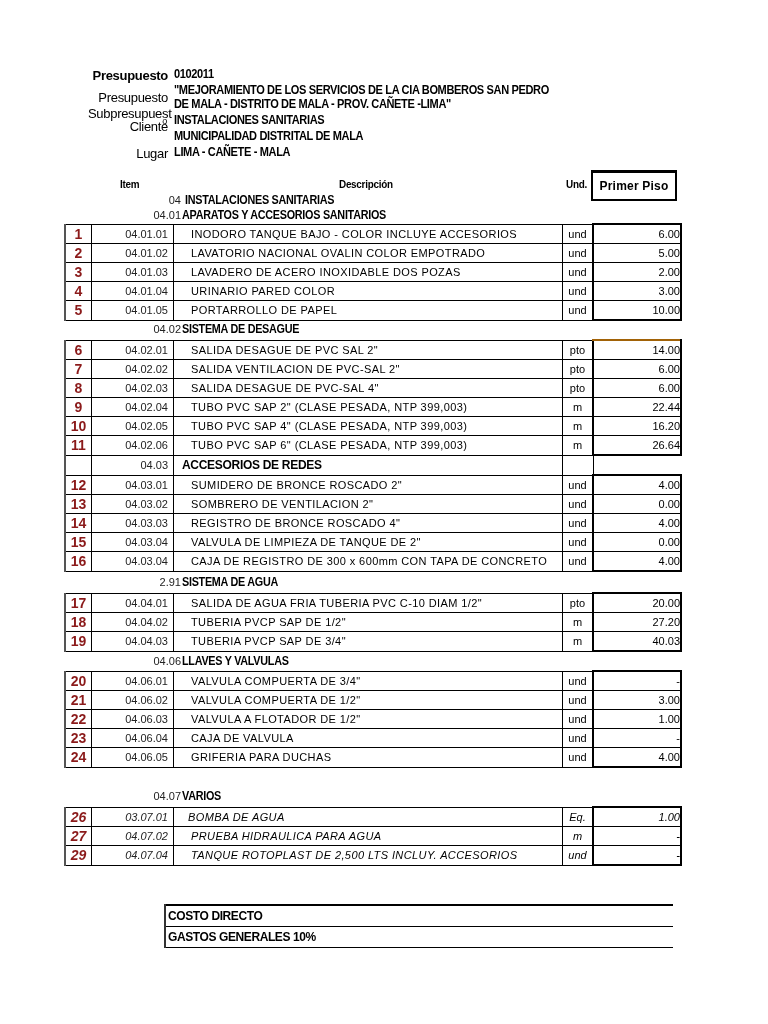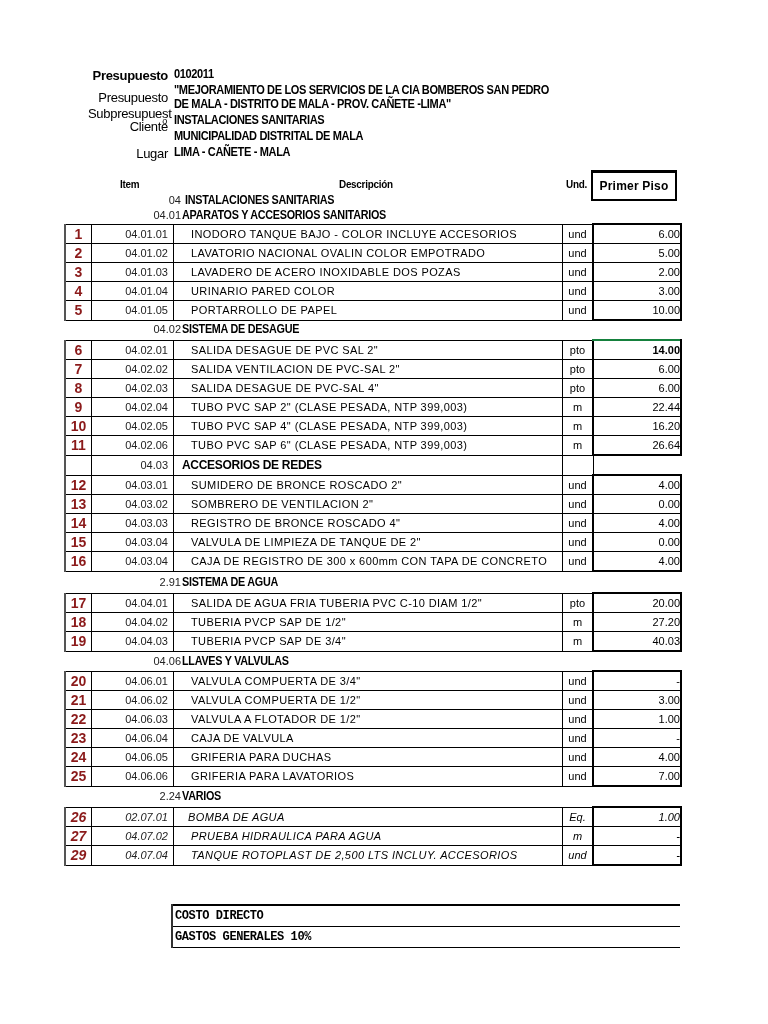--- a/index.html
+++ b/index.html
@@ -19,21 +19,21 @@
   .tbl td { border:1px solid #000; height:18px; padding:0; font-size:11px; line-height:18px; white-space:nowrap; overflow:hidden; }
   .tbl td.num { width:25px; color:#8b1a1a; font-weight:bold; font-size:14px; text-align:center; border-left:2px solid #555; }
   .tbl td.cod { width:82px; text-align:right; padding-right:5px; box-sizing:border-box; color:#222; }
   .tbl td.desc { width:389px; padding-left:17px; box-sizing:border-box; letter-spacing:0.4px; }
   .tbl td.und { width:29px; text-align:center; }
   .tbl td.qty { width:86px; text-align:right; border-left:2px solid #000; border-right:2px solid #000; }
   .tbl tr:first-child td.qty { border-top:2px solid #000; }
   .tbl tr:last-child td.qty { border-bottom:2px solid #000; }
   .tbl tr.subhead td.qty { border:none; border-left:1px solid #000; }
   .tbl tr.subhead td.desc { font-weight:bold; padding-left:8px; font-size:12px; letter-spacing:-0.3px; }
-  .cost { position:absolute; left:171px; width:509px; box-sizing:border-box; border-left:2px solid #333;font-family:Liberation Mono, monospace; }
+  .cost { position:absolute; left:164px; width:509px; box-sizing:border-box; border-left:2px solid #333; }
   .cost .row { height:20px; line-height:20px; font-size:12px; font-weight:bold; padding-left:2px; border-bottom:1px solid #000; letter-spacing:-0.4px; }
   .cost .row:first-child { border-top:2px solid #000; }
 </style>
 </head>
 <body>
 
 <div class="hdr-label bold" style="top:68px;">Presupuesto</div>
 <div class="hdr-val" style="top:67px;">0102011</div>
 
 <div class="hdr-label" style="top:90px;">Presupuesto</div>
@@ -108,21 +108,21 @@
   <span class="code">04.02</span>
   <span class="title" style="left:101px;">SISTEMA DE DESAGUE</span>
 </div>
 <table class="tbl" style="top:339px;">
   <tbody>
       <tr>
         <td class="num">6</td>
         <td class="cod">04.02.01</td>
         <td class="desc">SALIDA DESAGUE DE PVC SAL 2"</td>
         <td class="und">pto</td>
-        <td class="qty" style="border-top:2px solid #15803d;font-weight:bold;">14.00</td>
+        <td class="qty" style="border-top:2px solid #a16207;">14.00</td>
       </tr>
   <tr>
         <td class="num">7</td>
         <td class="cod">04.02.02</td>
         <td class="desc">SALIDA VENTILACION DE PVC-SAL 2"</td>
         <td class="und">pto</td>
         <td class="qty">6.00</td>
       </tr>
   <tr>
         <td class="num">8</td>
@@ -261,39 +261,32 @@
         <td class="und">und</td>
         <td class="qty">-</td>
       </tr>
   <tr>
         <td class="num">24</td>
         <td class="cod">04.06.05</td>
         <td class="desc">GRIFERIA PARA DUCHAS</td>
         <td class="und">und</td>
         <td class="qty">4.00</td>
       </tr>
-  <tr>
-        <td class="num">25</td>
-        <td class="cod">04.06.06</td>
-        <td class="desc">GRIFERIA PARA LAVATORIOS</td>
-        <td class="und">und</td>
-        <td class="qty">7.00</td>
-      </tr>
 </tbody>
   </table>
 
 <div class="sec" style="left:81px; top:788px;">
-  <span class="code">2.24</span>
+  <span class="code">04.07</span>
   <span class="title" style="left:101px;">VARIOS</span>
 </div>
 <table class="tbl" style="top:806px;font-style:italic;">
   <tbody>
       <tr>
         <td class="num">26</td>
-        <td class="cod">02.07.01</td>
+        <td class="cod">03.07.01</td>
         <td class="desc" style="padding-left:14px;">BOMBA DE AGUA</td>
         <td class="und">Eq.</td>
         <td class="qty">1.00</td>
       </tr>
   <tr>
         <td class="num">27</td>
         <td class="cod">04.07.02</td>
         <td class="desc">PRUEBA HIDRAULICA PARA AGUA</td>
         <td class="und">m</td>
         <td class="qty">-</td>

